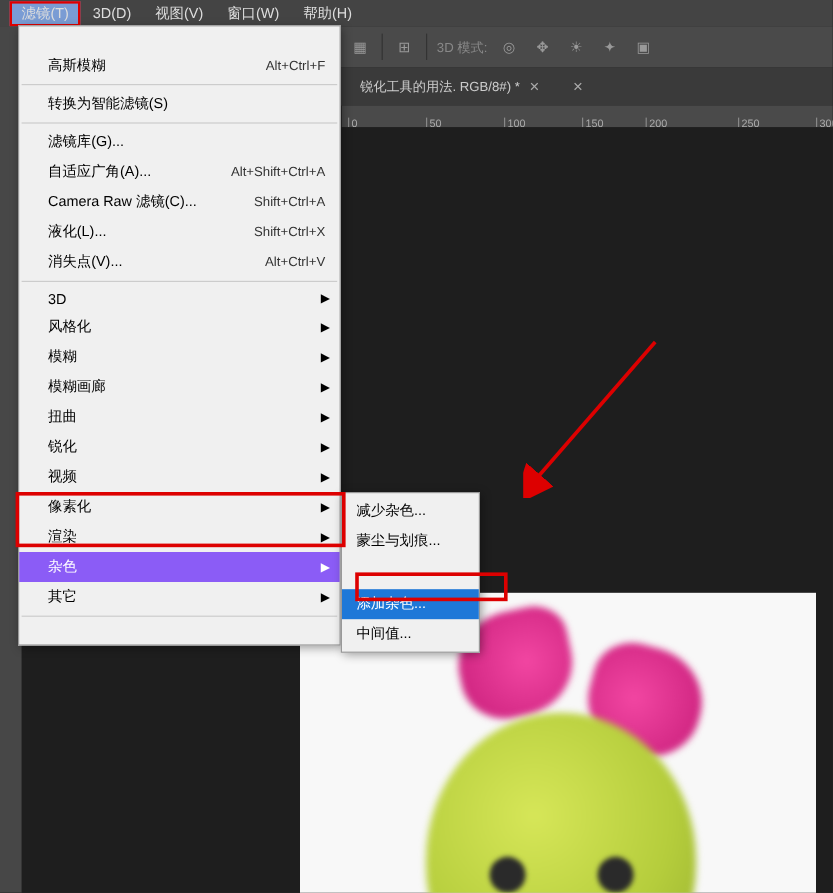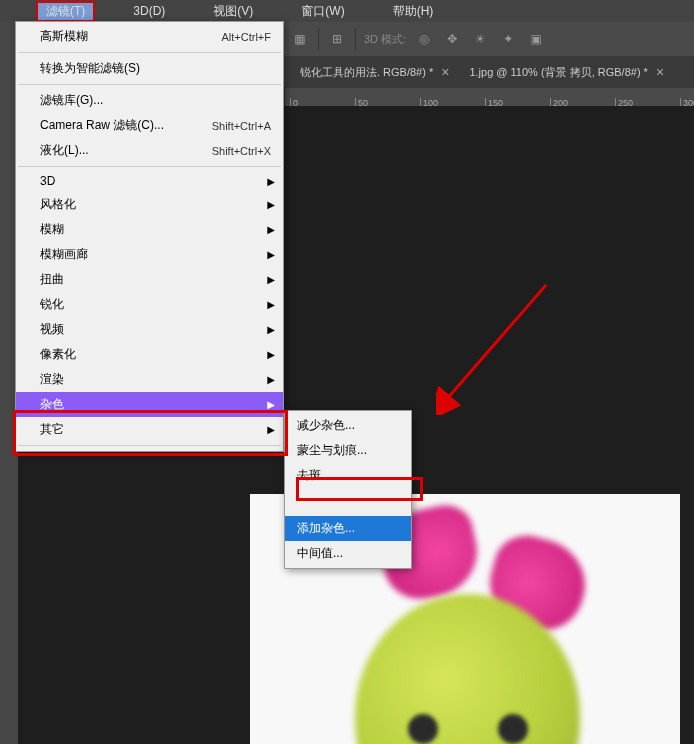--- a/index.html
+++ b/index.html
@@ -16,21 +16,20 @@
       background: #444;
       height: 22px;
       display: flex;
       align-items: center;
       color: #ddd;
       padding-left: 8px;
     }
     .menubar-item {
       padding: 2px 10px;
       cursor: default;
-      margin-left: 28px;
     }
     .menubar-item.highlighted {
       background: #7a9cd4;
       border: 2px solid #d00;
       padding: 0 8px;
     }
     .toolbar {
       background: #4a4a4a;
       height: 34px;
       display: flex;
@@ -113,21 +112,21 @@
     .dropdown {
       position: absolute;
       left: 15px;
       top: 21px;
       width: 269px;
       background: #f0f0f0;
       border: 1px solid #999;
       box-shadow: 2px 2px 8px rgba(0,0,0,0.4);
       z-index: 100;
       color: #000;
-      padding: 2px 0;
+      padding: 20px 0;
     }
     .menu-item {
       padding: 4px 12px 4px 24px;
       display: flex;
       justify-content: space-between;
       align-items: center;
       cursor: default;
       position: relative;
     }
     .menu-item.sel {
@@ -155,21 +154,21 @@
       width: 275px;
       height: 46px;
       border: 3px solid #d00;
       z-index: 200;
       pointer-events: none;
     }
     .submenu {
       position: absolute;
       left: 284px;
       top: 410px;
-      width: 128px;
+      width: 116px;
       background: #f0f0f0;
       border: 1px solid #999;
       box-shadow: 2px 2px 8px rgba(0,0,0,0.4);
       z-index: 101;
       color: #000;
       padding: 2px 0;
     }
     .sub-item {
       padding: 4px 12px;
       cursor: default;
@@ -272,31 +271,30 @@
   <span class="toolbar-icon">✦</span>
   <span class="toolbar-icon">▣</span>
 </div>
 
 <div class="tabbar">
   <div class="tab">
     <span>锐化工具的用法. RGB/8#) *</span>
     <span class="close">×</span>
   </div>
   <div class="tab">
-    <span>1.jpg @ 110% (背景 拷贝, RGB/8#) *</span>
     <span class="close">×</span>
   </div>
 </div>
 
 <div class="ruler-h">
   <span class="ruler-mark" style="left:5px">0</span>
   <span class="ruler-mark" style="left:70px">50</span>
   <span class="ruler-mark" style="left:135px">100</span>
   <span class="ruler-mark" style="left:200px">150</span>
-  <span class="ruler-mark" style="left:265px">200</span>
+  <span class="ruler-mark" style="left:253px">200</span>
   <span class="ruler-mark" style="left:330px">250</span>
   <span class="ruler-mark" style="left:395px">300</span>
 </div>
 
 <div class="canvas-area">
   <div class="image-placeholder">
     <div class="bow-left"></div>
     <div class="bow-right"></div>
     <div class="plush-body"></div>
 
@@ -313,26 +311,34 @@
     </div>
     <div class="menu-sep"></div>
     <div class="menu-item">
       <span>转换为智能滤镜(S)</span>
     </div>
     <div class="menu-sep"></div>
     <div class="menu-item">
       <span>滤镜库(G)...</span>
     </div>
     <div class="menu-item">
+      <span>自适应广角(A)...</span>
+      <span class="shortcut">Alt+Shift+Ctrl+A</span>
+    </div>
+    <div class="menu-item">
       <span>Camera Raw 滤镜(C)...</span>
       <span class="shortcut">Shift+Ctrl+A</span>
     </div>
     <div class="menu-item">
       <span>液化(L)...</span>
       <span class="shortcut">Shift+Ctrl+X</span>
+    </div>
+    <div class="menu-item">
+      <span>消失点(V)...</span>
+      <span class="shortcut">Alt+Ctrl+V</span>
     </div>
     <div class="menu-sep"></div>
     <div class="menu-item">
       <span>3D</span>
       <span class="submenu-arrow">▶</span>
     </div>
     <div class="menu-item">
       <span>风格化</span>
       <span class="submenu-arrow">▶</span>
     </div>
@@ -371,21 +377,20 @@
     <div class="menu-item">
       <span>其它</span>
       <span class="submenu-arrow">▶</span>
     </div>
     <div class="menu-sep"></div>
   </div>
 
 <div class="submenu" id="submenu">
     <div class="sub-item">减少杂色...</div>
     <div class="sub-item">蒙尘与划痕...</div>
-    <div class="sub-item">去斑</div>
     <div class="sub-item sel">添加杂色...</div>
     <div class="sub-item">中间值...</div>
   </div>
 
 <div class="red-box-main"></div>
 <div class="red-box-sub"></div>
 
 <svg class="arrow-annotation" width="120" height="140">
   <defs>
     <marker id="ah" markerWidth="12" markerHeight="12" refX="2" refY="5" orient="auto">

